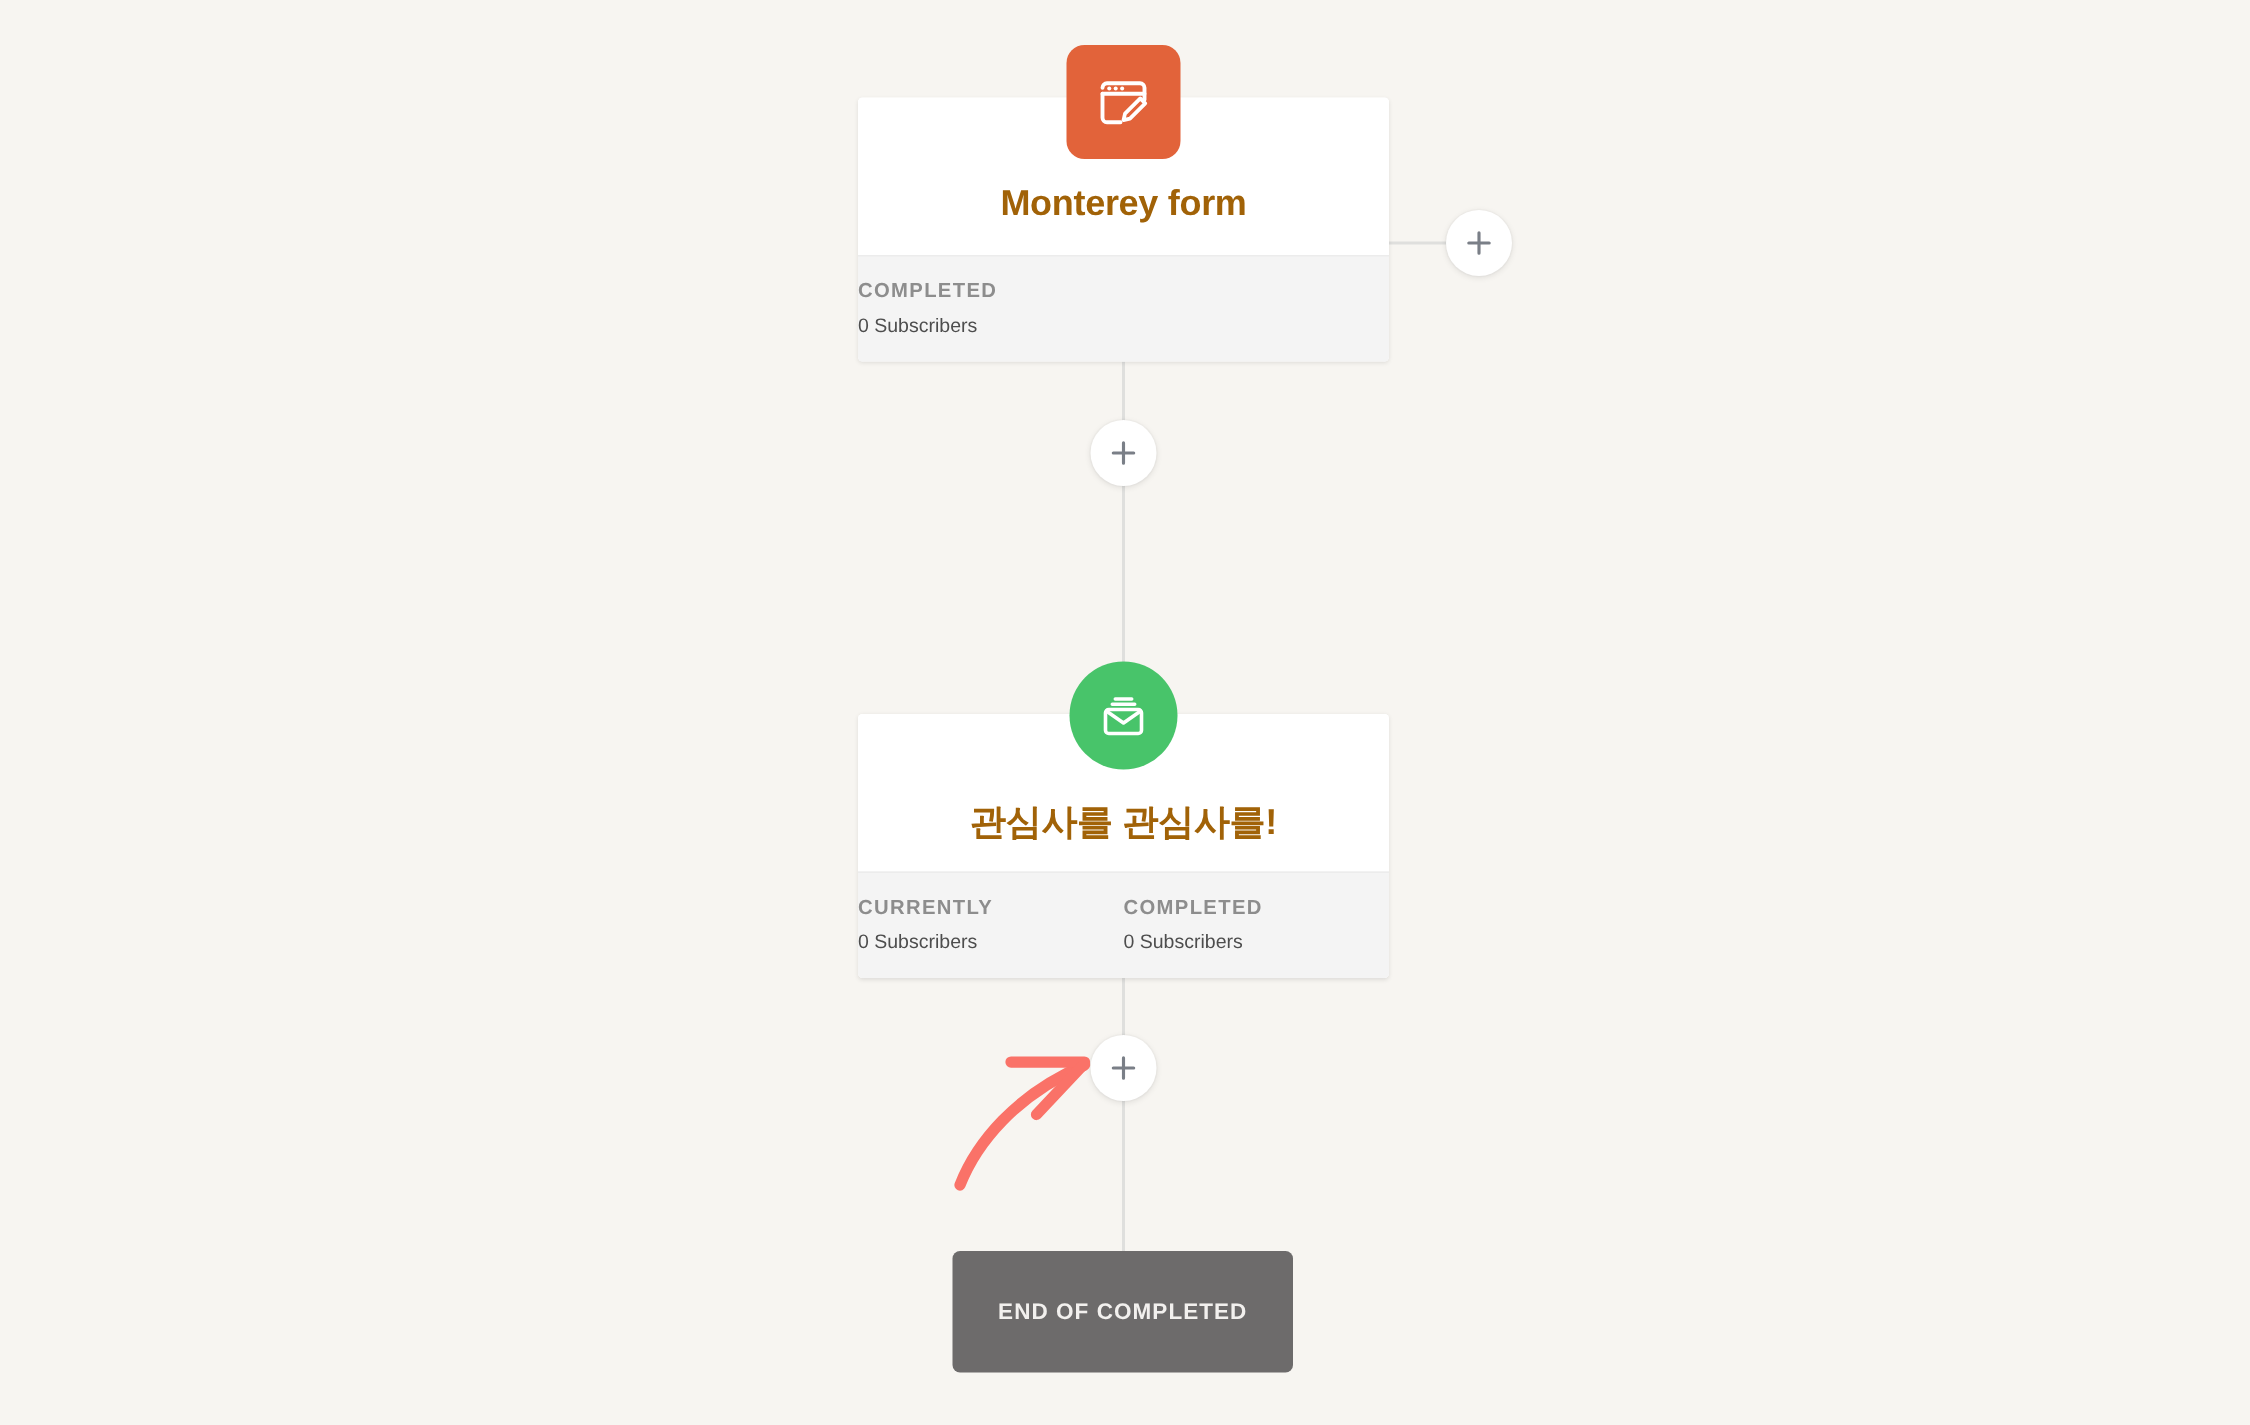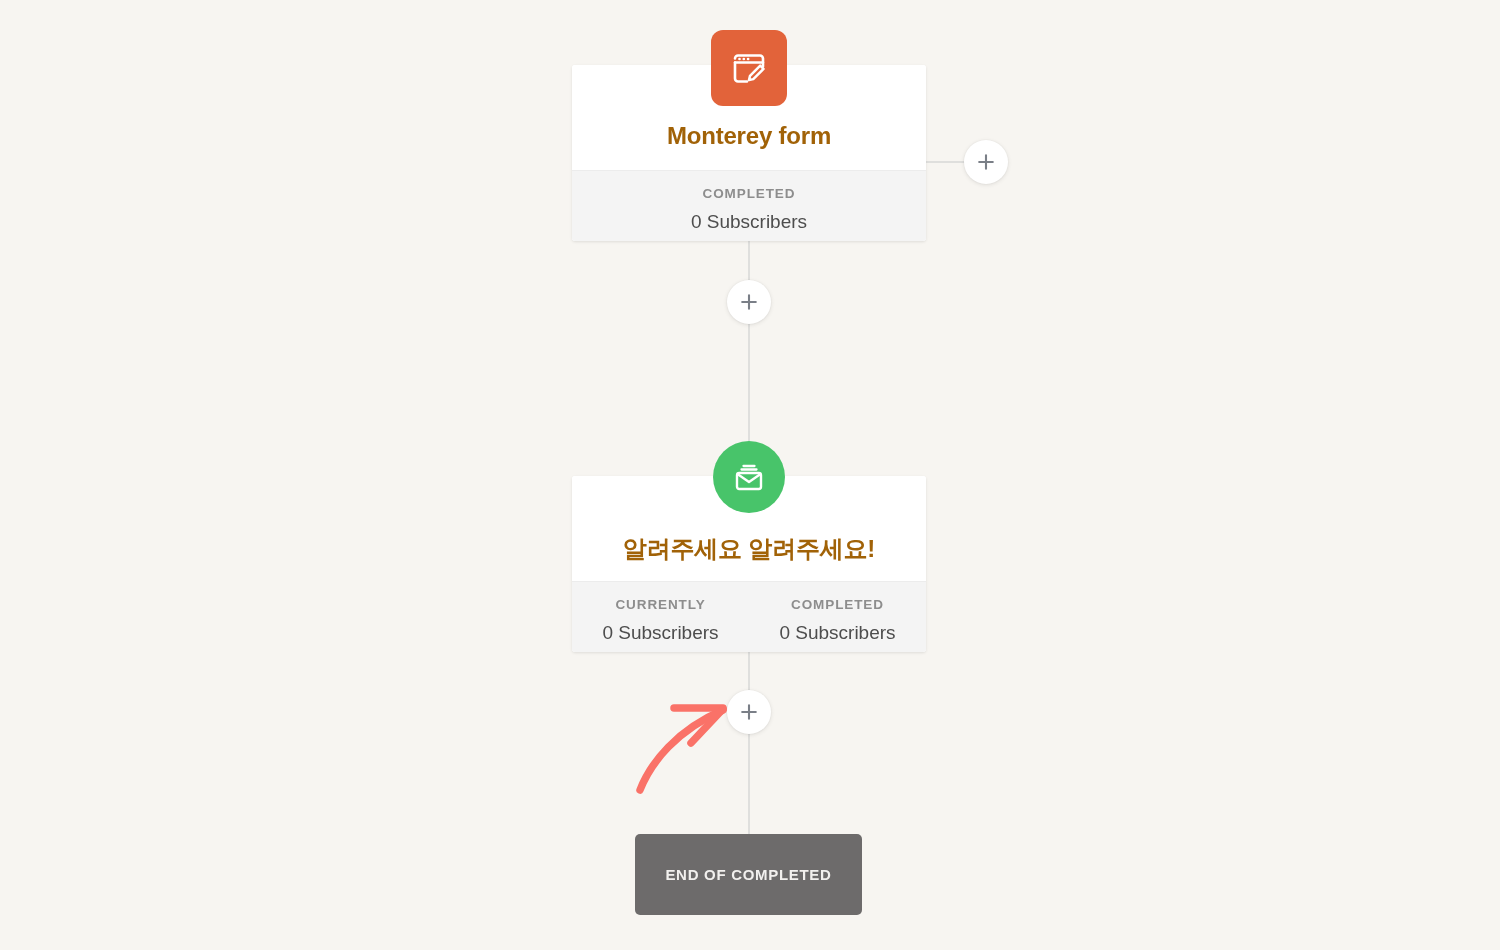--- a/index.html
+++ b/index.html
@@ -49,32 +49,31 @@
     width: 100%;
   }
   .node-stats {
     background: #f4f4f4;
     border-top: 1px solid #ececec;
     display: flex;
     padding: 14px 0 16px 0;
   }
   .stat-col {
     flex: 1 1 0;
-    text-align: center;
   }
   .stat-label {
     font-size: 13.5px;
     font-weight: bold;
     color: #8d8d8d;
     letter-spacing: 0.9px;
     text-transform: uppercase;
     line-height: 1.4;
   }
   .stat-value {
-    font-size: 19px;
+    font-size: 13px;
     color: #4d4d4d;
     line-height: 1.55;
     margin-top: 3px;
   }
 
   
   .node-icon {
     position: absolute;
     display: flex; align-items: center; justify-content: center;
     z-index: 4;
@@ -149,21 +148,21 @@
   </div>
 
   <div class="plus-btn" style="left:727px; top:280px;">
     <svg width="18" height="18" viewBox="0 0 18 18" aria-hidden="true">
       <path d="M9 2.2v13.6M2.2 9h13.6" stroke="#7a7f87" stroke-width="2.1" stroke-linecap="round"></path>
     </svg>
   </div>
 
   <div class="node-card" style="left:572px; top:476px; width:354px; height:176px;">
     <div class="node-head" style="height:105px; padding-bottom:20px;">
-      <div class="node-title">알려주세요 알려주세요!</div>
+      <div class="node-title">관심사를 관심사를!</div>
     </div>
     <div class="node-stats">
       <div class="stat-col">
         <div class="stat-label">CURRENTLY</div>
         <div class="stat-value">0 Subscribers</div>
       </div>
       <div class="stat-col">
         <div class="stat-label">COMPLETED</div>
         <div class="stat-value">0 Subscribers</div>
       </div>

